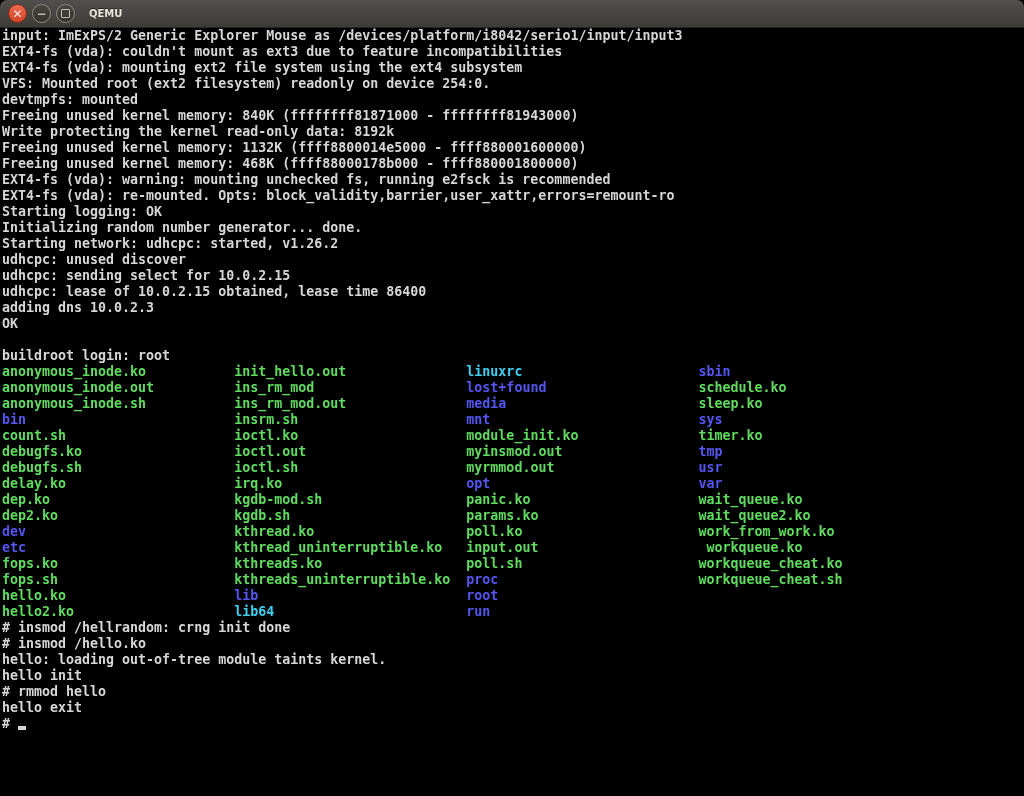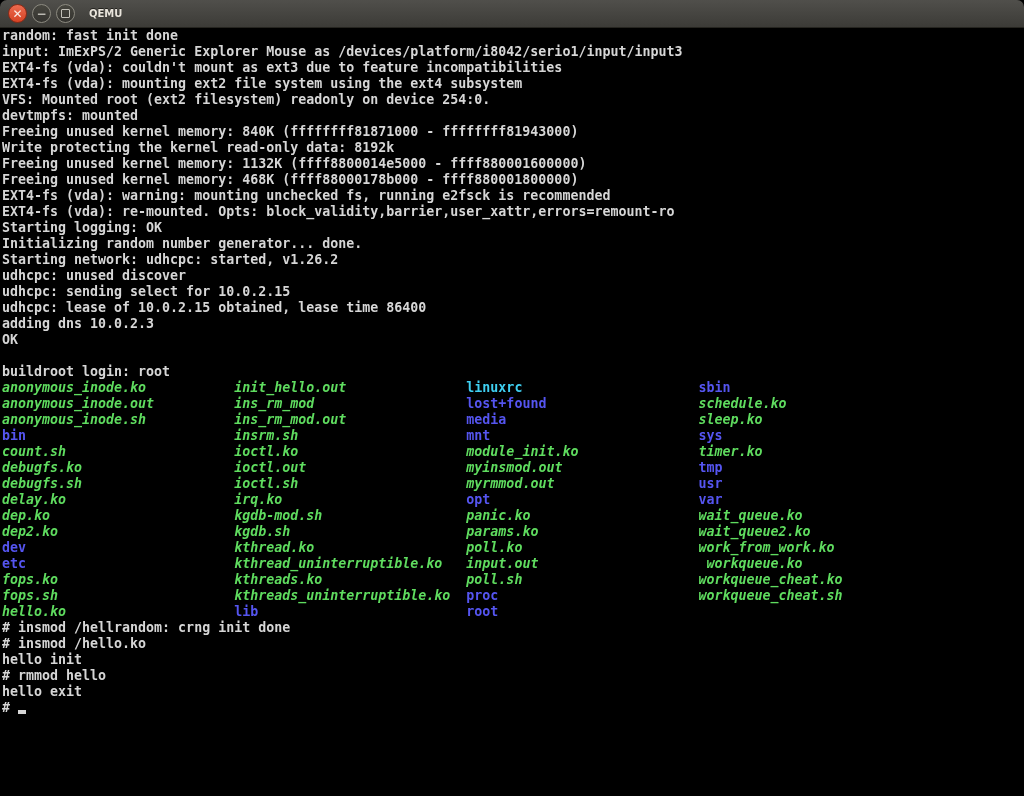--- a/index.html
+++ b/index.html
@@ -45,21 +45,21 @@
   
   .terminal{
     flex:1 1 auto;background:var(--term-bg,#000);
     padding-left:2px;box-sizing:border-box;overflow:hidden;
   }
   .tl{
     height:16px;line-height:16px;font-size:13.3px;font-weight:700;
     white-space:pre;color:var(--fg,#d6d6d6);
   }
   .c-fg{color:var(--fg,#d6d6d6);}
-  .c-file{color:var(--green,#5fdc5f);font-style:italic;}
+  .c-file{color:var(--green,#5fdc5f);}
   .c-dir{color:var(--blue,#5555f0);}
   .c-link{color:var(--cyan,#3fd0f2);}
   .cursor{
     display:inline-block;width:8px;height:4px;
     background:var(--fg,#d6d6d6);
     transform:translateY(2px);
   }
 </style>
 </head>
 <body>
@@ -72,21 +72,20 @@
     <div class="wbtn wbtn-plain">
       <span>−</span>
     </div>
     <div class="wbtn wbtn-plain">
       <span class="maxbox"></span>
     </div>
     <span class="win-title">QEMU</span>
   </div>
   <div class="terminal">
     <div id="term">
-        <div class="tl"><span class="c-fg">random: fast init done</span></div>
         <div class="tl"><span class="c-fg">input: ImExPS/2 Generic Explorer Mouse as /devices/platform/i8042/serio1/input/input3</span></div>
         <div class="tl"><span class="c-fg">EXT4-fs (vda): couldn't mount as ext3 due to feature incompatibilities</span></div>
         <div class="tl"><span class="c-fg">EXT4-fs (vda): mounting ext2 file system using the ext4 subsystem</span></div>
         <div class="tl"><span class="c-fg">VFS: Mounted root (ext2 filesystem) readonly on device 254:0.</span></div>
         <div class="tl"><span class="c-fg">devtmpfs: mounted</span></div>
         <div class="tl"><span class="c-fg">Freeing unused kernel memory: 840K (ffffffff81871000 - ffffffff81943000)</span></div>
         <div class="tl"><span class="c-fg">Write protecting the kernel read-only data: 8192k</span></div>
         <div class="tl"><span class="c-fg">Freeing unused kernel memory: 1132K (ffff8800014e5000 - ffff880001600000)</span></div>
         <div class="tl"><span class="c-fg">Freeing unused kernel memory: 468K (ffff88000178b000 - ffff880001800000)</span></div>
         <div class="tl"><span class="c-fg">EXT4-fs (vda): warning: mounting unchecked fs, running e2fsck is recommended</span></div>
@@ -109,21 +108,23 @@
         <div class="tl"><span class="c-file">debugfs.ko                   </span><span class="c-file">ioctl.out                    </span><span class="c-file">myinsmod.out                 </span><span class="c-dir">tmp</span></div>
         <div class="tl"><span class="c-file">debugfs.sh                   </span><span class="c-file">ioctl.sh                     </span><span class="c-file">myrmmod.out                  </span><span class="c-dir">usr</span></div>
         <div class="tl"><span class="c-file">delay.ko                     </span><span class="c-file">irq.ko                       </span><span class="c-dir">opt                          </span><span class="c-dir">var</span></div>
         <div class="tl"><span class="c-file">dep.ko                       </span><span class="c-file">kgdb-mod.sh                  </span><span class="c-file">panic.ko                     </span><span class="c-file">wait_queue.ko</span></div>
         <div class="tl"><span class="c-file">dep2.ko                      </span><span class="c-file">kgdb.sh                      </span><span class="c-file">params.ko                    </span><span class="c-file">wait_queue2.ko</span></div>
         <div class="tl"><span class="c-dir">dev                          </span><span class="c-file">kthread.ko                   </span><span class="c-file">poll.ko                      </span><span class="c-file">work_from_work.ko</span></div>
         <div class="tl"><span class="c-dir">etc                          </span><span class="c-file">kthread_uninterruptible.ko   </span><span class="c-file">input.out                     </span><span class="c-file">workqueue.ko</span></div>
         <div class="tl"><span class="c-file">fops.ko                      </span><span class="c-file">kthreads.ko                  </span><span class="c-file">poll.sh                      </span><span class="c-file">workqueue_cheat.ko</span></div>
         <div class="tl"><span class="c-file">fops.sh                      </span><span class="c-file">kthreads_uninterruptible.ko  </span><span class="c-dir">proc                         </span><span class="c-file">workqueue_cheat.sh</span></div>
         <div class="tl"><span class="c-file">hello.ko                     </span><span class="c-dir">lib                          </span><span class="c-dir">root                         </span></div>
+        <div class="tl"><span class="c-file">hello2.ko                    </span><span class="c-link">lib64                        </span><span class="c-dir">run                          </span></div>
         <div class="tl"><span class="c-fg"># insmod /hellrandom: crng init done</span></div>
         <div class="tl"><span class="c-fg"># insmod /hello.ko</span></div>
+        <div class="tl"><span class="c-fg">hello: loading out-of-tree module taints kernel.</span></div>
         <div class="tl"><span class="c-fg">hello init</span></div>
         <div class="tl"><span class="c-fg"># rmmod hello</span></div>
         <div class="tl"><span class="c-fg">hello exit</span></div>
         <div class="tl"><span class="c-fg"># </span><span class="cursor"></span></div>
       </div>
   </div>
 </div>
 
 </body></html>

